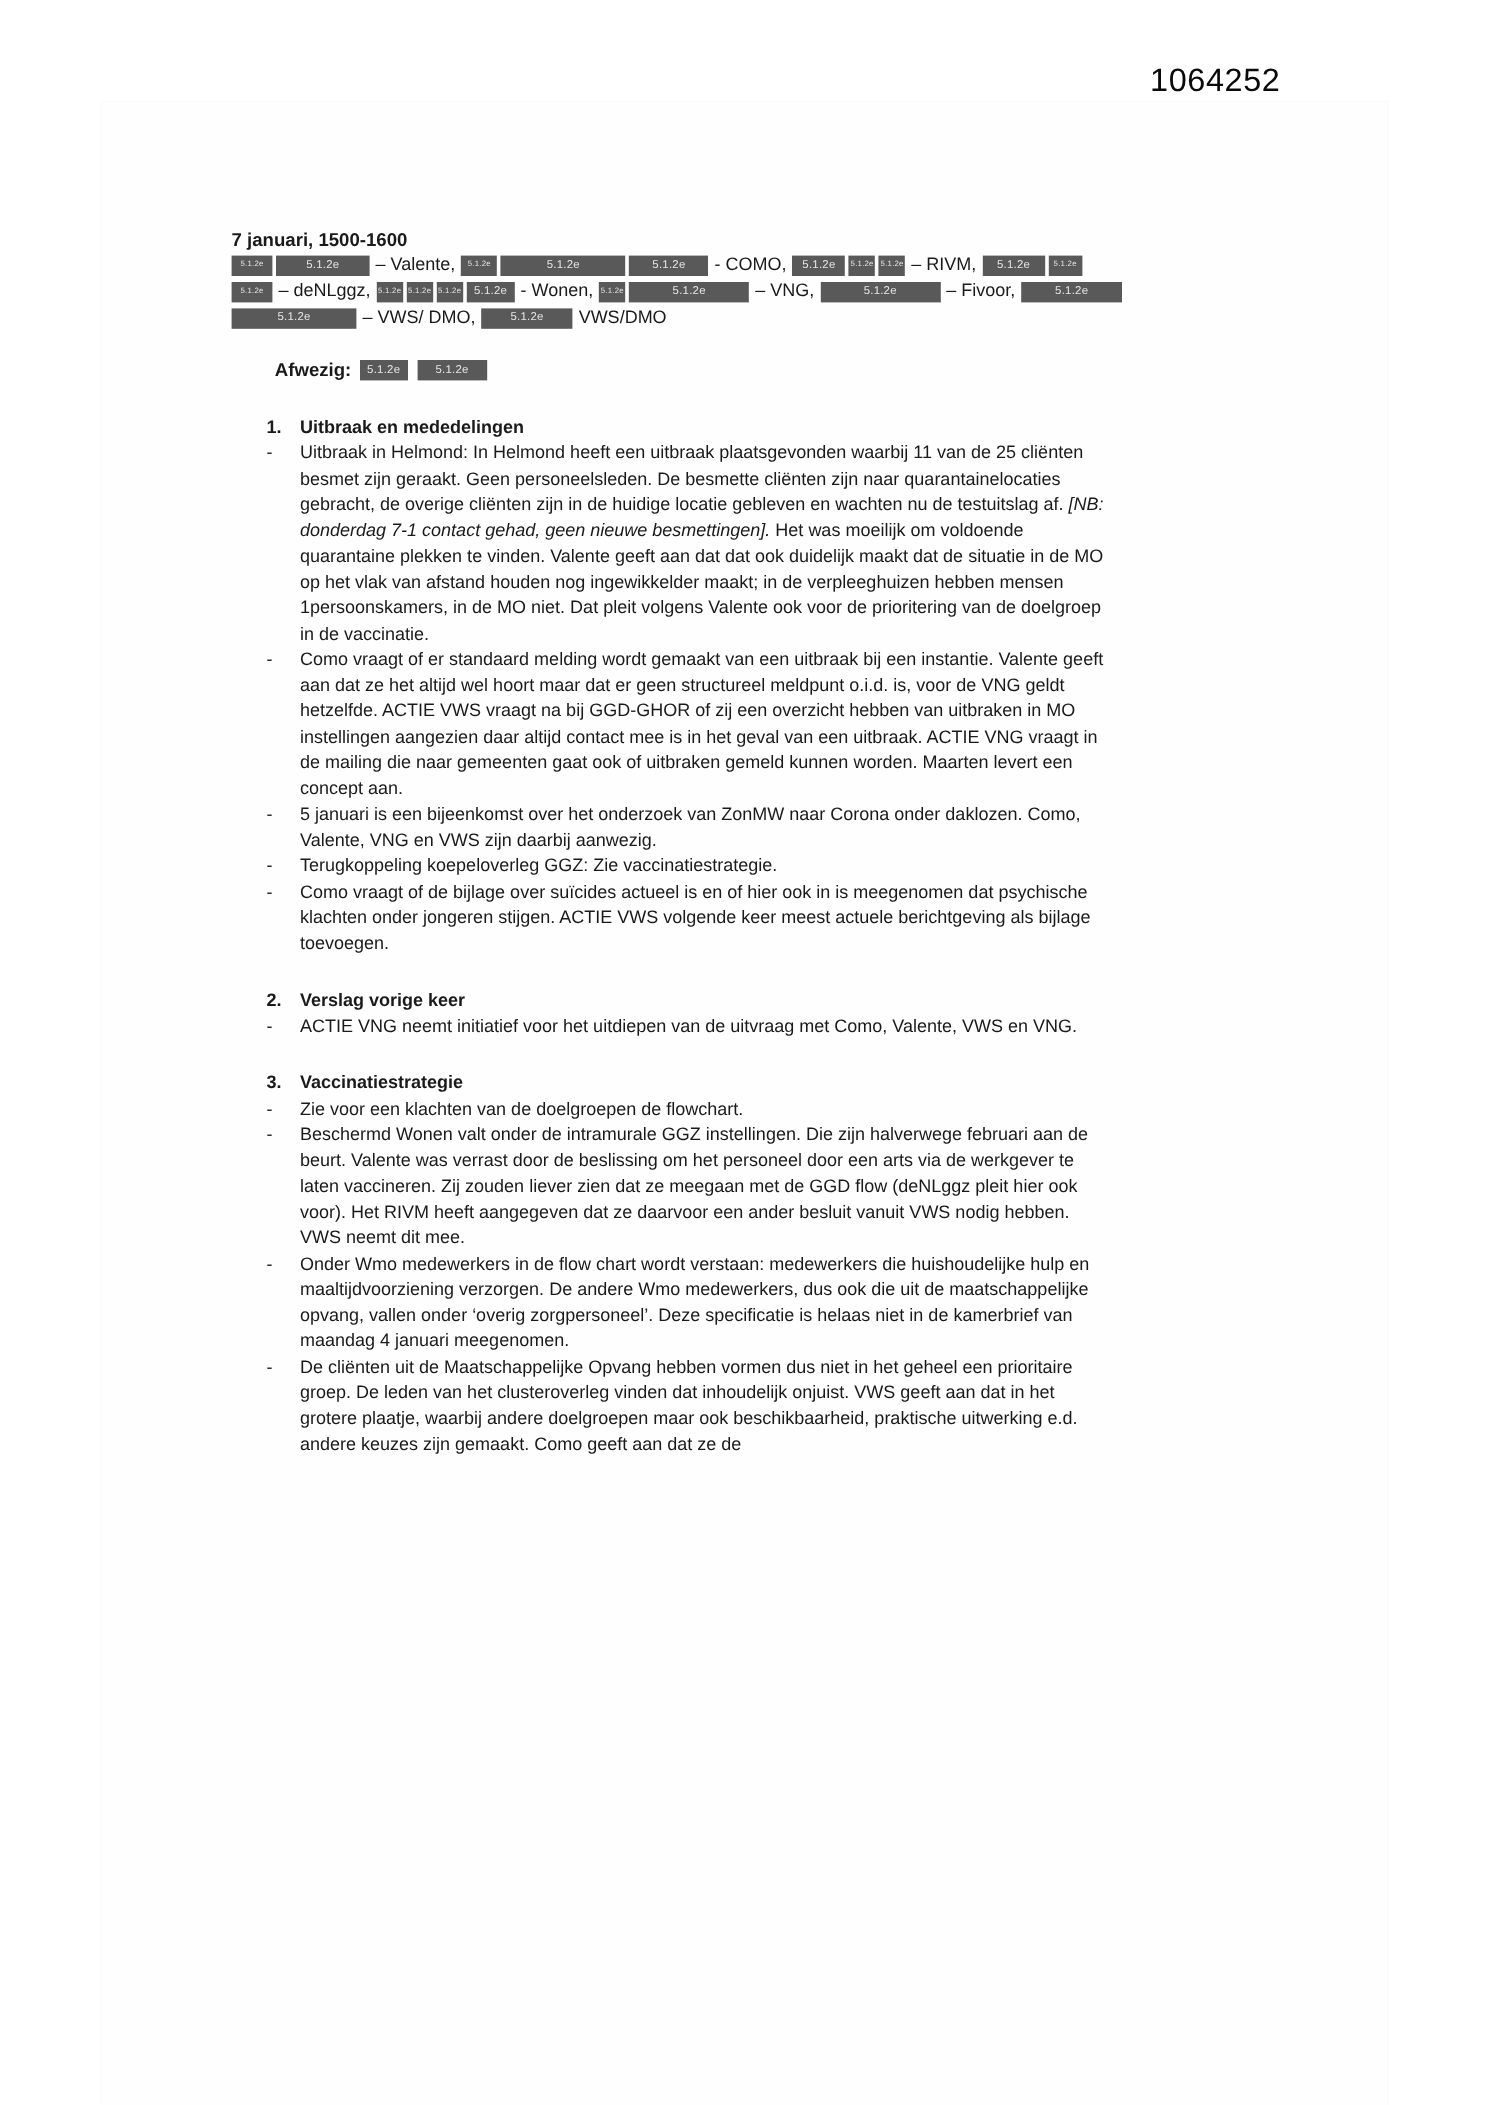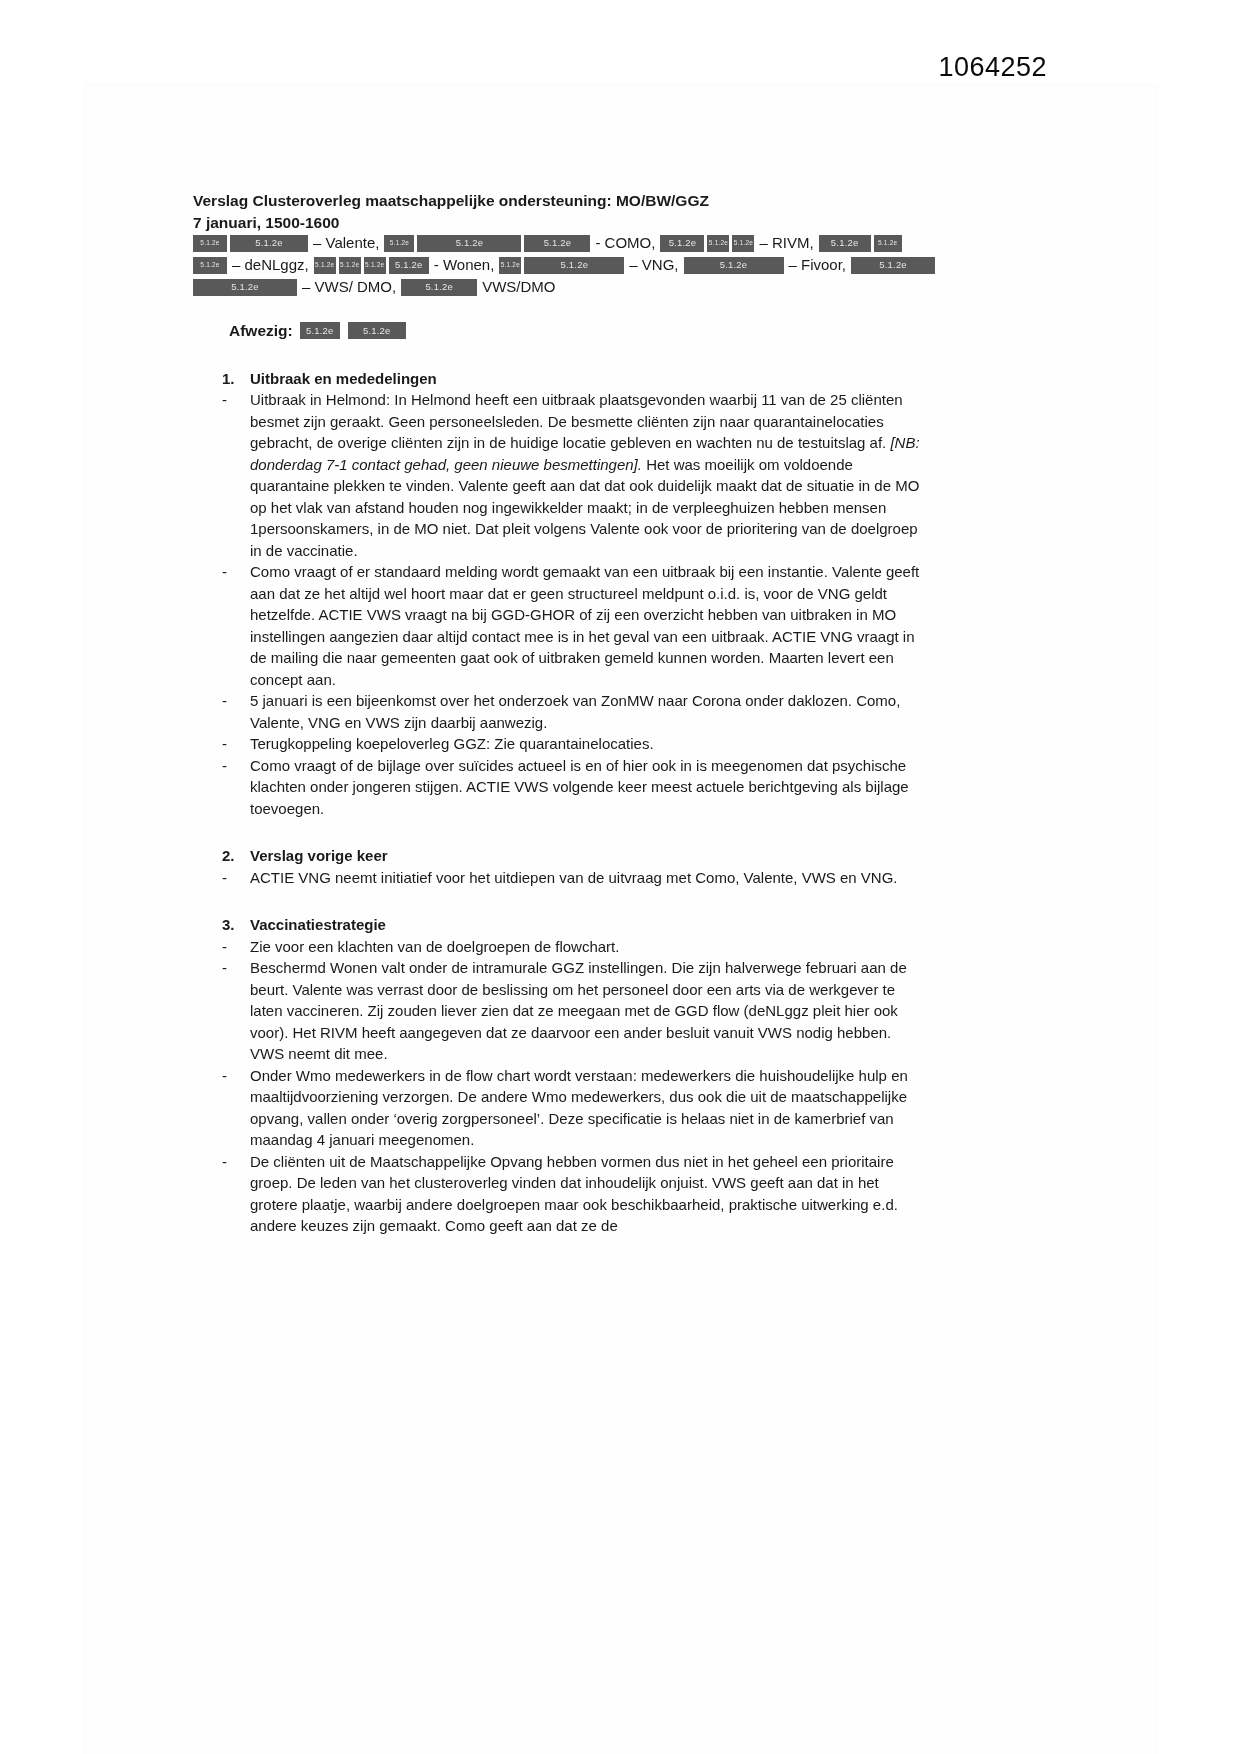--- a/index.html
+++ b/index.html
@@ -10,21 +10,21 @@
     font-family:"Liberation Sans", sans-serif;
     color:#1a1a1a;
     overflow:hidden;
   }
   .scan-area {
     position:absolute; left:85px; top:85px; right:85px; bottom:0;
     background:#fefefe;
     box-shadow:0 0 0 1px rgba(0,0,0,0.02);
   }
   .doc-number {
-    position:absolute; top:52px; right:194px;
+    position:absolute; top:52px; right:174px;
     font-size:27px; letter-spacing:0.5px; color:#0a0a0a;
   }
   .content {
     position:absolute; left:193px; top:190px; width:732px;
     font-size:15px; line-height:21.5px;
   }
   .bold { font-weight:bold; }
   .title { font-weight:bold; font-size:15.5px; line-height:22px; }
   .attendees-label { margin-top:44px; margin-bottom:3px; font-size:15.5px; }
   .red-row {
@@ -53,21 +53,20 @@
   .it { font-style:italic; }
 </style>
 </head>
 <body>
 
 <div class="page">
   <div class="scan-area"></div>
   <div class="doc-number">1064252</div>
 
   <div class="content">
-    <div class="title">Verslag Clusteroverleg maatschappelijke ondersteuning: MO/BW/GGZ</div>
     <div class="title">7 januari, 1500-1600</div>
 
     <div class="attendee-rows">
         <div class="red-row">
           <span class="redaction tiny" style="width: 34px; background: rgb(89, 89, 89);">5.1.2e</span>
           <span class="redaction" style="width: 78px; background: rgb(89, 89, 89);">5.1.2e</span>
           <span class="red-text">– Valente,</span>
           <span class="redaction tiny" style="width: 30px; background: rgb(89, 89, 89);">5.1.2e</span>
           <span class="redaction" style="width: 104px; background: rgb(89, 89, 89);">5.1.2e</span>
           <span class="redaction" style="width: 66px; background: rgb(89, 89, 89);">5.1.2e</span>
@@ -123,21 +122,21 @@
           <div class="doc-item">
             <span class="item-dash">-</span>
             <div class="item-text"><span>Como vraagt of er standaard melding wordt gemaakt van een uitbraak bij een instantie. Valente geeft aan dat ze het altijd wel hoort maar dat er geen structureel meldpunt o.i.d. is, voor de VNG geldt hetzelfde. ACTIE VWS vraagt na bij GGD-GHOR of zij een overzicht hebben van uitbraken in MO instellingen aangezien daar altijd contact mee is in het geval van een uitbraak.  ACTIE VNG vraagt in de mailing die naar gemeenten gaat ook of uitbraken gemeld kunnen worden. Maarten levert een concept aan.</span></div>
           </div>
           <div class="doc-item">
             <span class="item-dash">-</span>
             <div class="item-text"><span>5 januari is een bijeenkomst over het onderzoek van ZonMW naar Corona onder daklozen. Como, Valente, VNG en VWS zijn daarbij aanwezig.</span></div>
           </div>
           <div class="doc-item">
             <span class="item-dash">-</span>
-            <div class="item-text"><span>Terugkoppeling koepeloverleg GGZ: Zie quarantainelocaties.</span></div>
+            <div class="item-text"><span>Terugkoppeling koepeloverleg GGZ: Zie vaccinatiestrategie.</span></div>
           </div>
           <div class="doc-item">
             <span class="item-dash">-</span>
             <div class="item-text"><span>Como vraagt of de bijlage over suïcides actueel is en of hier ook in is meegenomen dat psychische klachten onder jongeren stijgen. ACTIE VWS volgende keer meest actuele berichtgeving als bijlage toevoegen.</span></div>
           </div>
         </div>
         <div class="sec">
           <div class="sec-heading">
             <span class="sec-num">2.</span>
             <span class="sec-title">Verslag vorige keer</span>

